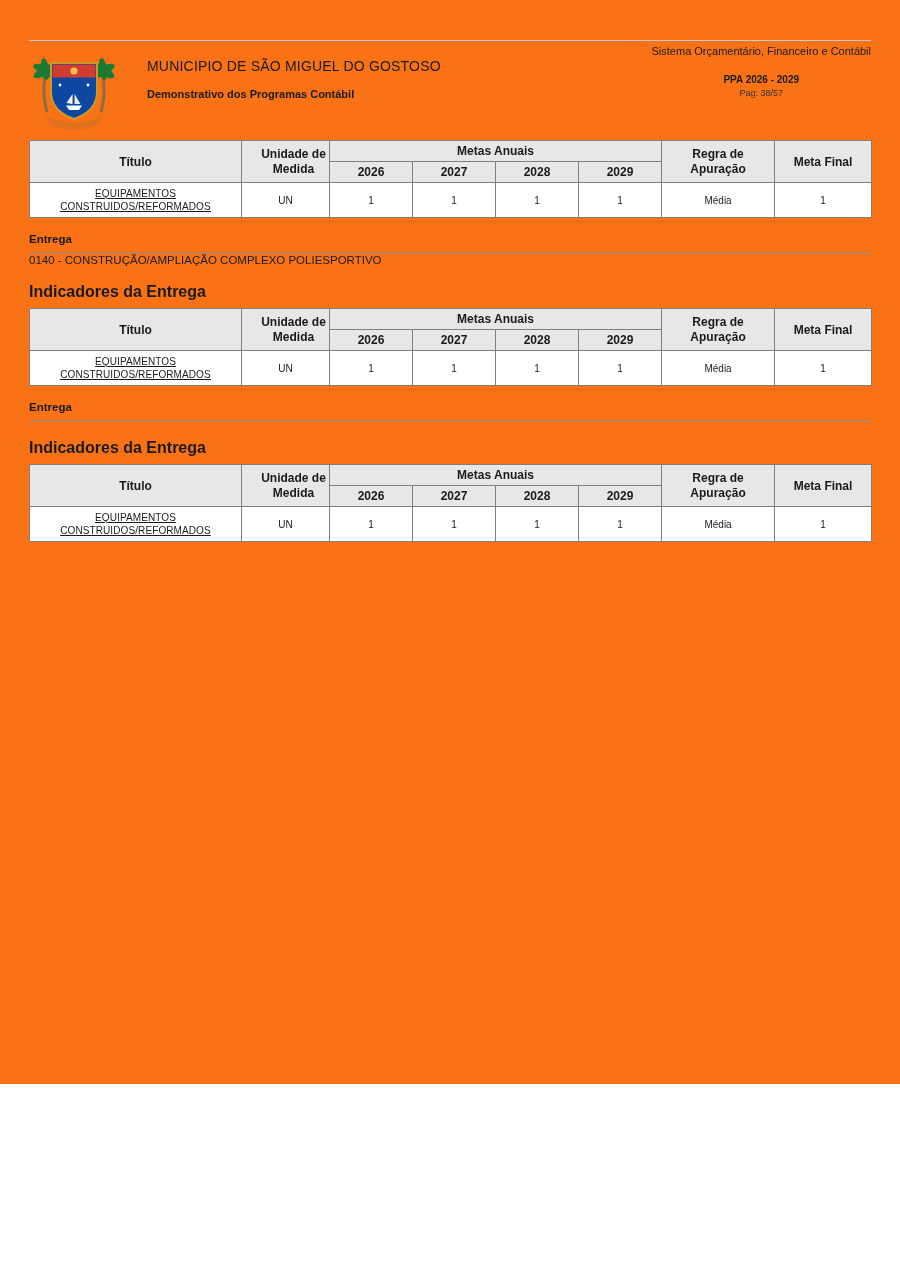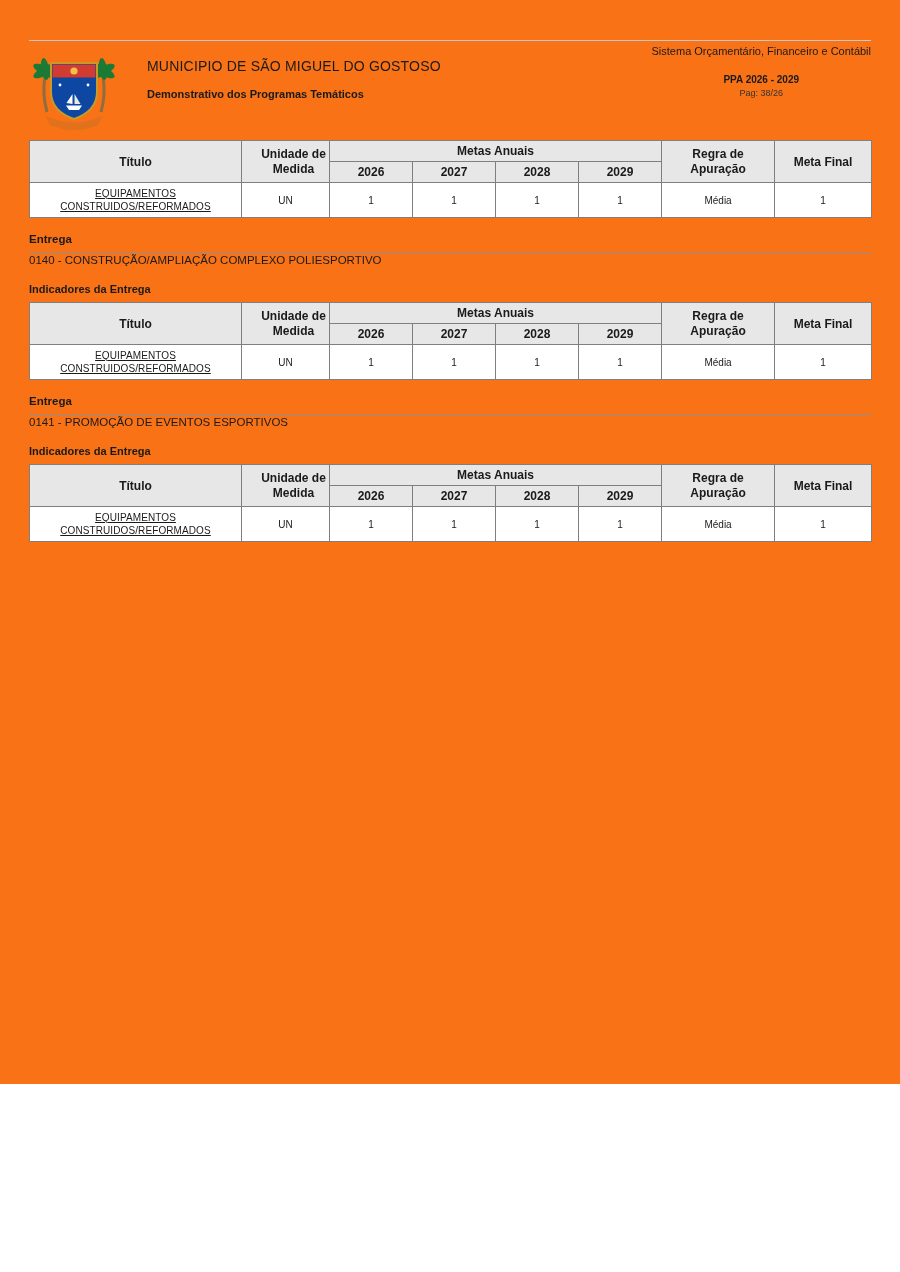--- a/index.html
+++ b/index.html
@@ -75,21 +75,21 @@
 
   
   .entrega-label {
     margin-top: 15px;
     font-weight: bold;
     font-size: 11.5px;
     padding-bottom: 8px;
     border-bottom: 1px solid #8f8f8f;
   }
   .entrega-code { font-size: 11.5px; }
-  .indicadores-label { margin-top: 17px; font-size: 11px; font-weight: bold; }
+  .indicadores-label { margin-top: 17px; font-size: 16px; font-weight: bold; }
 </style>
 </head>
 <body>
 
 <div class="page">
 
   <div class="report-header">
 
     <svg class="logo" viewBox="0 0 86 86" aria-hidden="true">
 
@@ -115,26 +115,26 @@
       <circle cx="57" cy="39" r="1.4" fill="#ffffff"></circle>
 
       <path d="M41.5 58 l-6 -1 l6 -9 z" fill="#ffffff"></path>
       <path d="M43.5 48 l6 10 l-6 0 z" fill="#e8e8e8"></path>
       <path d="M35 59.5 h16 l-3 4.5 h-10 z" fill="#ffffff"></path>
 
       <path d="M15 70 q28 13 56 0 l-3.5 9 q-24.5 10 -49 0 z" fill="#e2711d"></path>
     </svg>
 
     <div class="muni-name">MUNICIPIO DE SÃO MIGUEL DO GOSTOSO</div>
-    <div class="report-title">Demonstrativo dos Programas Temáticos</div>
+    <div class="report-title">Demonstrativo dos Programas Contábil</div>
 
     <div class="header-right">
       <div class="system-name">Sistema Orçamentário, Financeiro e Contábil</div>
       <div class="ppa">PPA 2026 - 2029</div>
-      <div class="pag">Pag: 38/26</div>
+      <div class="pag">Pag: 38/57</div>
     </div>
   </div>
 
   <table class="metas">
     <colgroup>
       <col class="c-titulo">
         <col class="c-unid">
       <col class="c-year">
         <col class="c-year">
         <col class="c-year">
@@ -209,21 +209,20 @@
         <td>1</td>
         <td>1</td>
         <td>1</td>
         <td>Média</td>
         <td>1</td>
       </tr>
     </tbody>
   </table>
 
   <div class="entrega-label">Entrega</div>
-  <div class="entrega-code">0141 - PROMOÇÃO DE EVENTOS ESPORTIVOS</div>
   <div class="indicadores-label">Indicadores da Entrega</div>
 
   <table class="metas">
     <colgroup>
       <col class="c-titulo">
         <col class="c-unid">
       <col class="c-year">
         <col class="c-year">
         <col class="c-year">
         <col class="c-year">

